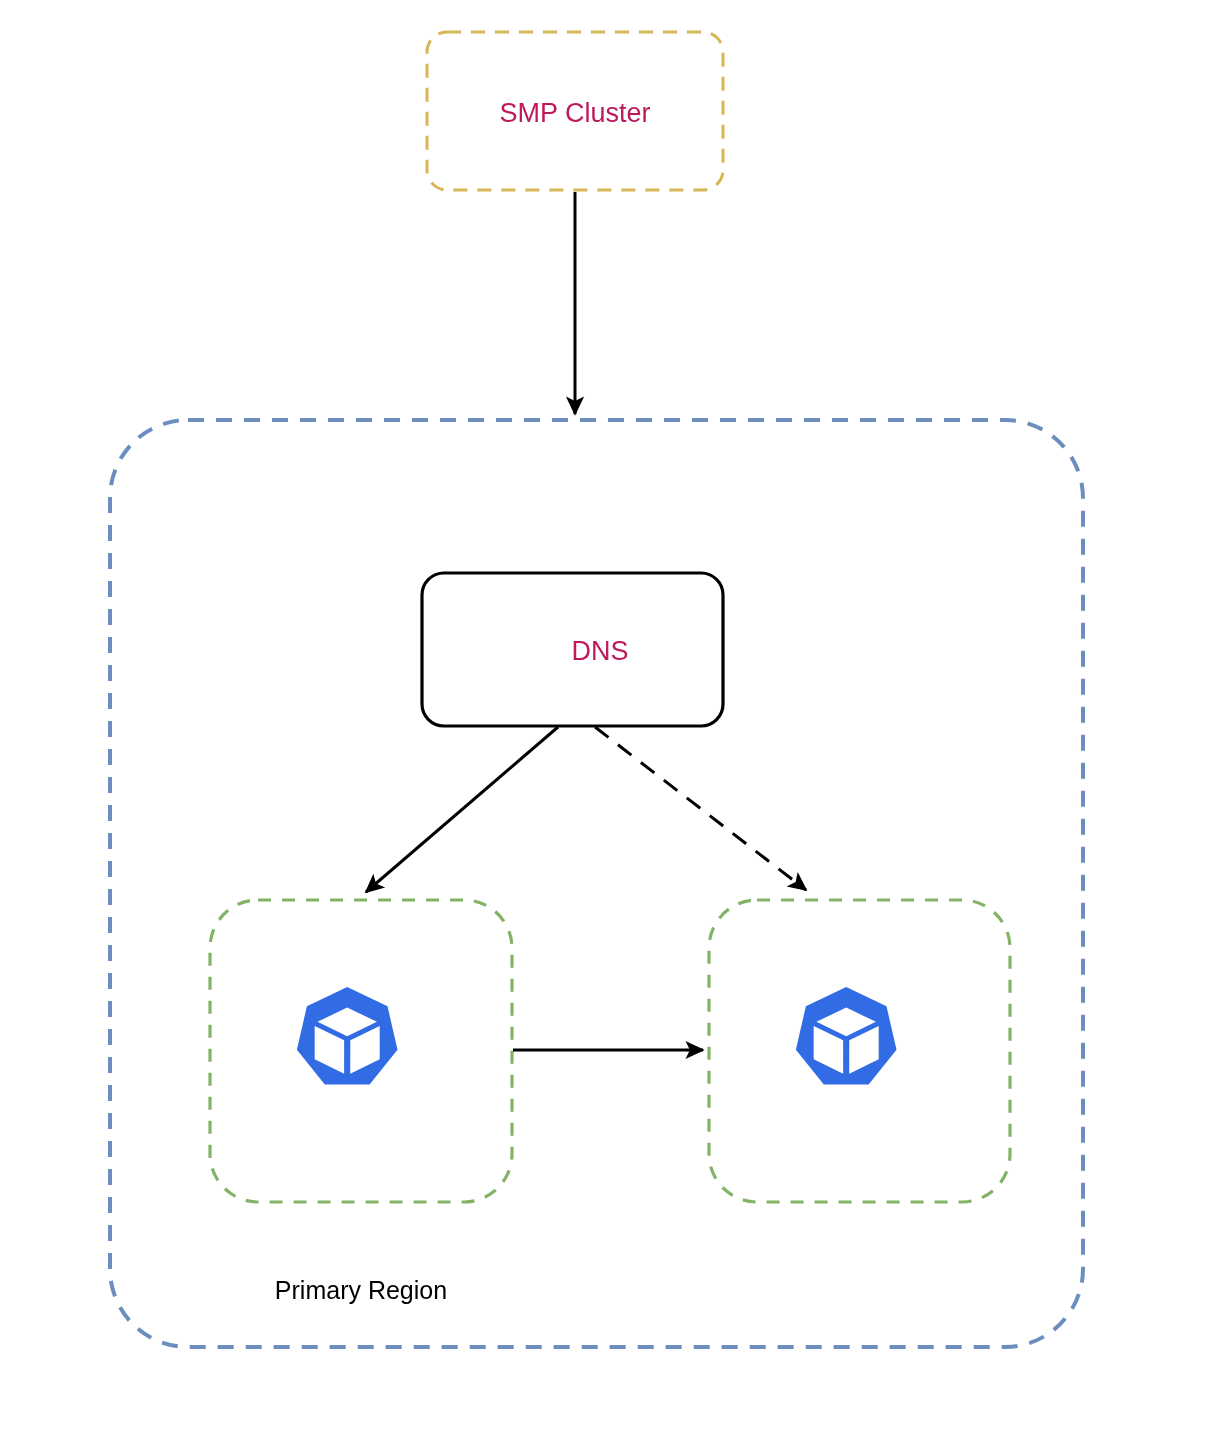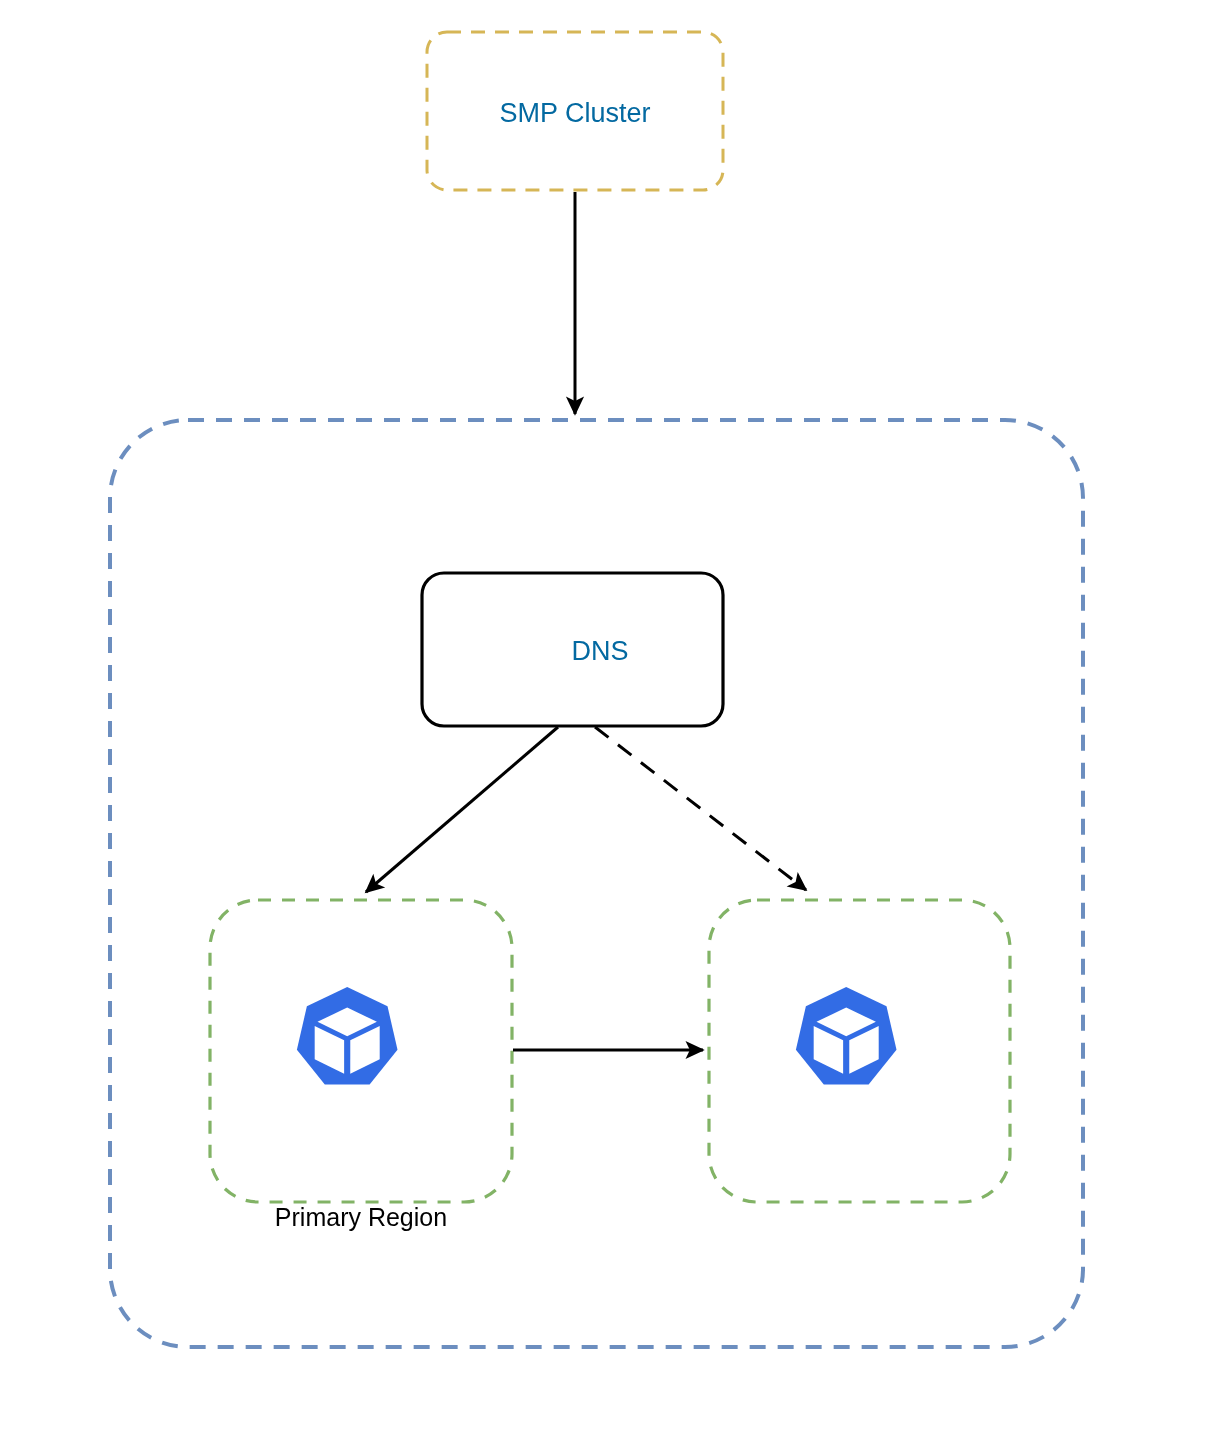--- a/index.html
+++ b/index.html
@@ -22,21 +22,21 @@
   .svg-layer {
     position: absolute;
     left: 0;
     top: 0;
     width: 1210px;
     height: 1440px;
     pointer-events: none;
   }
   .node-label {
     position: absolute;
-    color: #0369a1;
+    color: #be185d;
     font-size: 27px;
     line-height: 1.2;
     text-align: center;
     white-space: nowrap;
     font-family: "Liberation Sans", sans-serif;
   }
   .region-caption {
     position: absolute;
     color: #000000;
     font-size: 25px;
@@ -87,16 +87,16 @@
       <path d="M 40 17.5 L 63.2 28.8 L 40 40.1 L 16.8 28.8 Z" fill="#FFFFFF"></path>
       <path d="M 14.6 32.0 L 37.6 43.2 L 37.6 69.3 L 14.6 58.1 Z" fill="#FFFFFF"></path>
       <path d="M 65.4 32.0 L 65.4 58.1 L 42.4 69.3 L 42.4 43.2 Z" fill="#FFFFFF"></path>
     </g>
   </svg>
 
   <div class="node-label" style="left:427px; top:97px; width:296px;">SMP Cluster</div>
 
   <div class="node-label" style="left:422px; top:635px; width:356px;">DNS</div>
 
-  <div class="region-caption" style="left:210px; top:1203px; width:302px;">Primary Region</div>
+  <div class="region-caption" style="left:210px; top:1276px; width:302px;">Primary Region</div>
 
 
 </div>
 
 </body></html>

